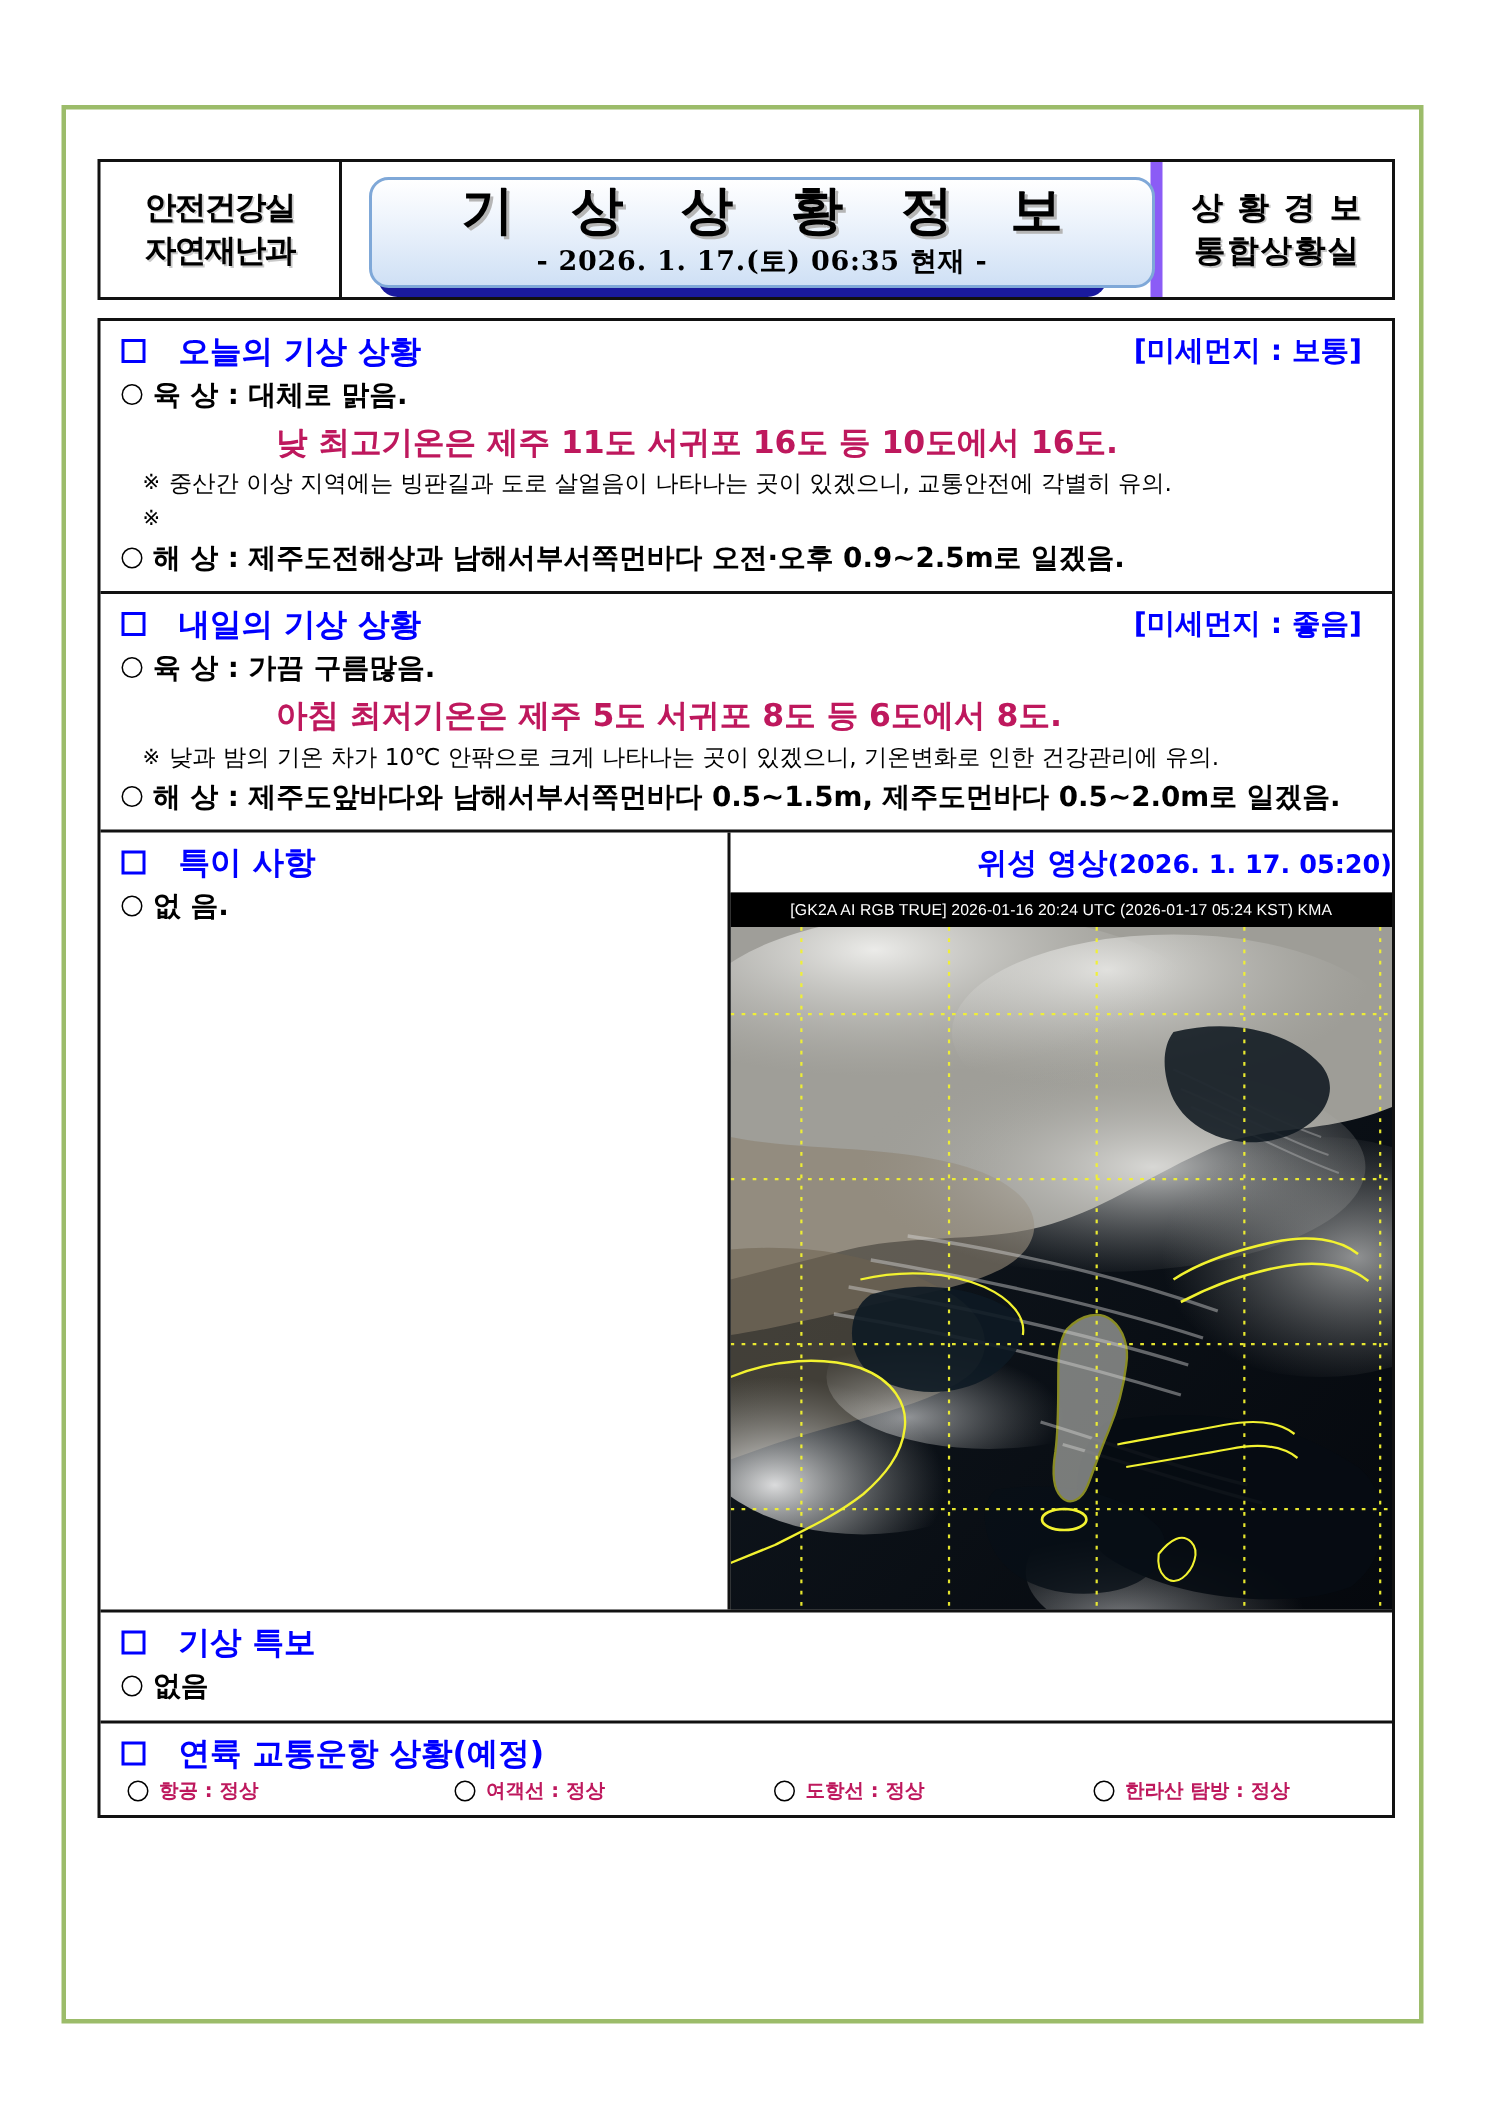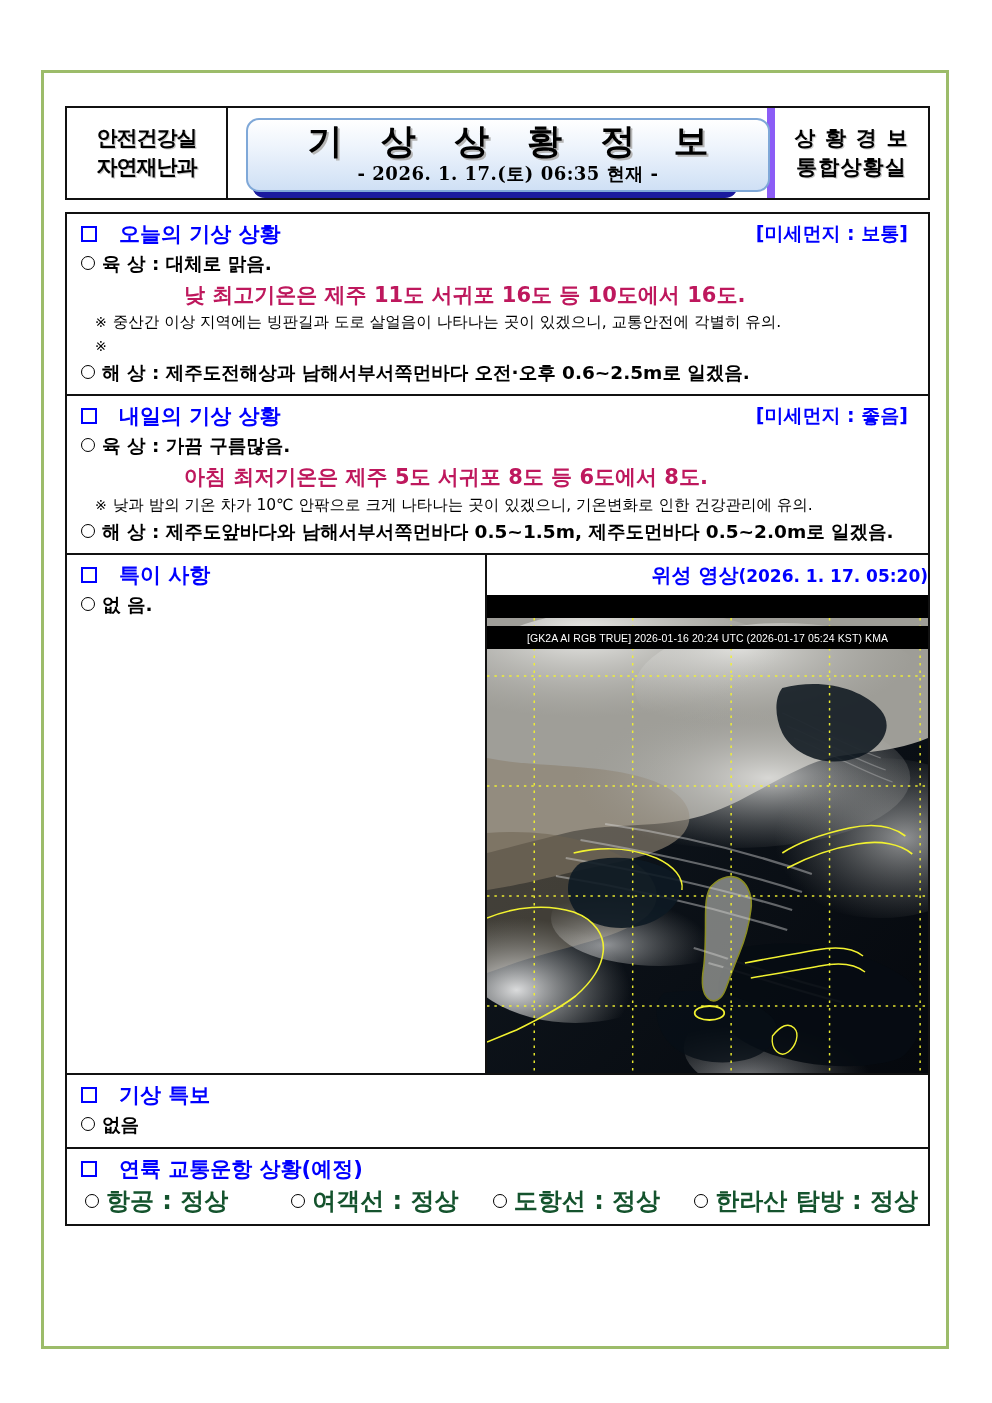--- a/index.html
+++ b/index.html
@@ -115,31 +115,31 @@
     text-align:right;padding:7px 0 6px 0;
     font-family:"DejaVu Sans",sans-serif;
     font-weight:bold;font-size:20px;color:#0000ff;white-space:nowrap;
   }
   .sat-title .small{font-size:17px;}
   .sat-wrap{position:relative;width:100%;height:478px;background:#000;overflow:hidden;}
   .sat-caption{
     position:absolute;left:0;top:0;width:100%;height:23px;background:#000;
     display:flex;align-items:center;justify-content:center;
     font-family:"Liberation Sans",sans-serif;font-size:10.5px;color:#fff;
-    letter-spacing:0.1px;white-space:nowrap;z-index:5;margin-top:31px;
+    letter-spacing:0.1px;white-space:nowrap;z-index:5;
   }
   .sat-img{position:absolute;left:0;top:23px;width:100%;height:455px;overflow:hidden;background:#0a1018;}
 
   
   .trans-row{
     display:flex;align-items:center;padding-left:4px;margin-top:1px;
   }
   .trans-item{
     display:flex;align-items:center;gap:7px;
-    font-family:"DejaVu Sans",sans-serif;font-weight:bold;font-size:24px;color:#14532d;
+    font-family:"DejaVu Sans",sans-serif;font-weight:bold;font-size:13px;color:#be185d;
     white-space:nowrap;
   }
   .trans-item .circ{margin-top:0;}
 </style>
 </head>
 <body>
 
 <div class="page">
 
   <div class="green-frame"></div>
@@ -185,21 +185,21 @@
       <div class="note">
         <span class="ast">※</span>
         <span>중산간 이상 지역에는 빙판길과 도로 살얼음이 나타나는 곳이 있겠으니, 교통안전에 각별히 유의.</span>
       </div>
       <div class="note">
         <span class="ast">※</span>
       </div>
 
       <div class="row">
         <span class="circ"></span>
-        <span>해 상 : 제주도전해상과 남해서부서쪽먼바다 오전·오후 0.6~2.5m로 일겠음.</span>
+        <span>해 상 : 제주도전해상과 남해서부서쪽먼바다 오전·오후 0.9~2.5m로 일겠음.</span>
       </div>
     </div>
 
     <div class="sec sec-pad">
       <div class="sec-head">
         <div class="sec-title">
           <span class="chk"></span>
           <span>내일의 기상 상황</span>
         </div>
         <div class="badge">[미세먼지 : 좋음]</div>

